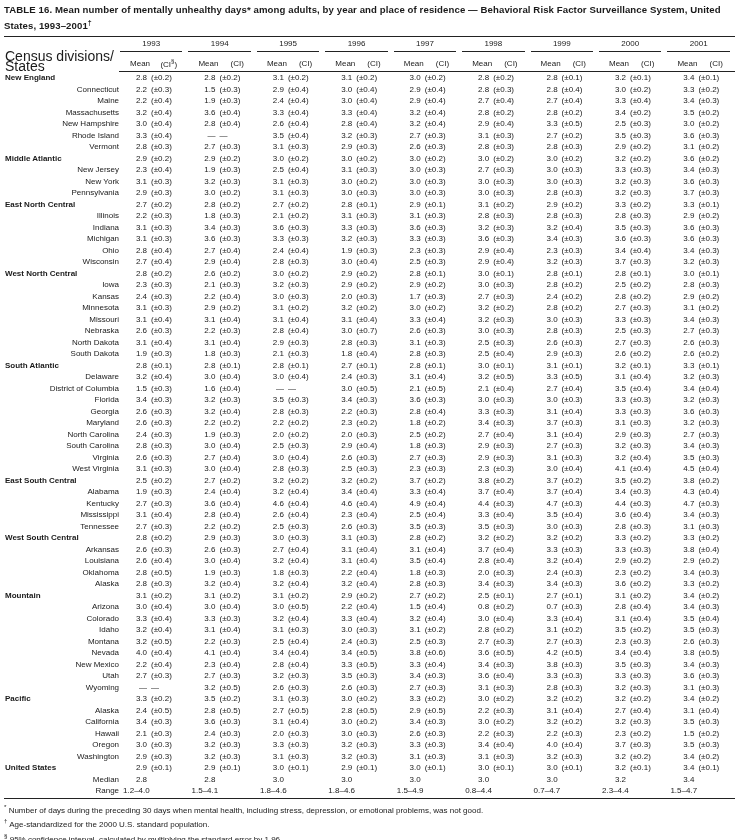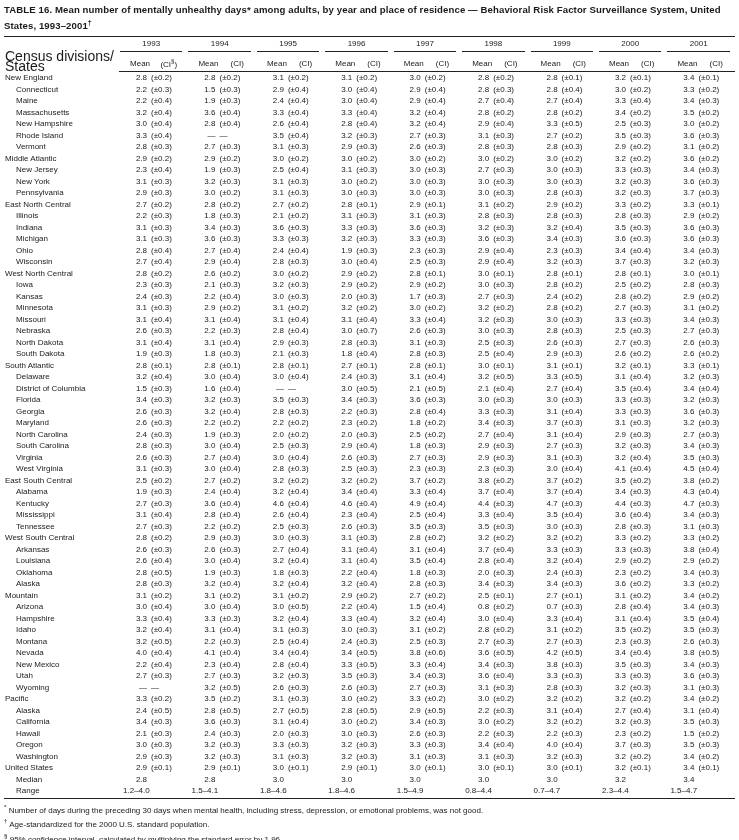--- a/index.html
+++ b/index.html
@@ -28,22 +28,22 @@
   .year-th .yr {
     text-align: center; font-size: 8px; line-height: 10.5px;
     border-bottom: 1px solid #222; margin: 0 5px 3px 1px; padding-bottom: 1px;
   }
   tr.subhead th { border-bottom: 1.5px solid #222; line-height: 12px; padding-bottom: 1px; }
   th.sub-mean { text-align: right; }
   th.sub-ci   { text-align: center; }
   th.sub-ci sup { font-size: 6px; }
   tbody td, tbody th { line-height: 11.5px; height: 11.5px; white-space: nowrap; overflow: hidden; }
   .lbl { text-align: left; font-size: 8px; }
-  .lbl.ind { padding-left: 12px; }
-  .lbl.bold { font-weight: normal; padding-left: 1px; }
+  .lbl.ind { padding-left: 12px; text-align: right; }
+  .lbl.bold { font-weight: bold; padding-left: 1px; }
   td.mean { text-align: right; padding-right: 3px; }
   td.ci   { text-align: left; padding-left: 1px; padding-right: 6px; }
   td.rangeval { text-align: left; padding-left: 4px; }
   tr.lastrow td, tr.lastrow th { border-bottom: 1.5px solid #222; padding-bottom: 1px; }
   .footnotes { margin-top: 3px; width: 731px; }
   .fn { font-size: 8px; line-height: 10.8px; color: #1a1a1a; }
   .fn sup { font-size: 6.2px; }
 </style>
 </head>
 <body>
@@ -1110,21 +1110,21 @@
           <td class="mean">0.8</td>
           <td class="ci">(±0.2)</td>
           <td class="mean">0.7</td>
           <td class="ci">(±0.3)</td>
           <td class="mean">2.8</td>
           <td class="ci">(±0.4)</td>
           <td class="mean">3.4</td>
           <td class="ci">(±0.3)</td>
         </tr>
         <tr>
-          <th class="lbl ind">Hampshire</th>
+          <th class="lbl ind">Colorado</th>
           <td class="mean">3.3</td>
           <td class="ci">(±0.4)</td>
           <td class="mean">3.3</td>
           <td class="ci">(±0.3)</td>
           <td class="mean">3.2</td>
           <td class="ci">(±0.4)</td>
           <td class="mean">3.3</td>
           <td class="ci">(±0.4)</td>
           <td class="mean">3.2</td>
           <td class="ci">(±0.4)</td>

